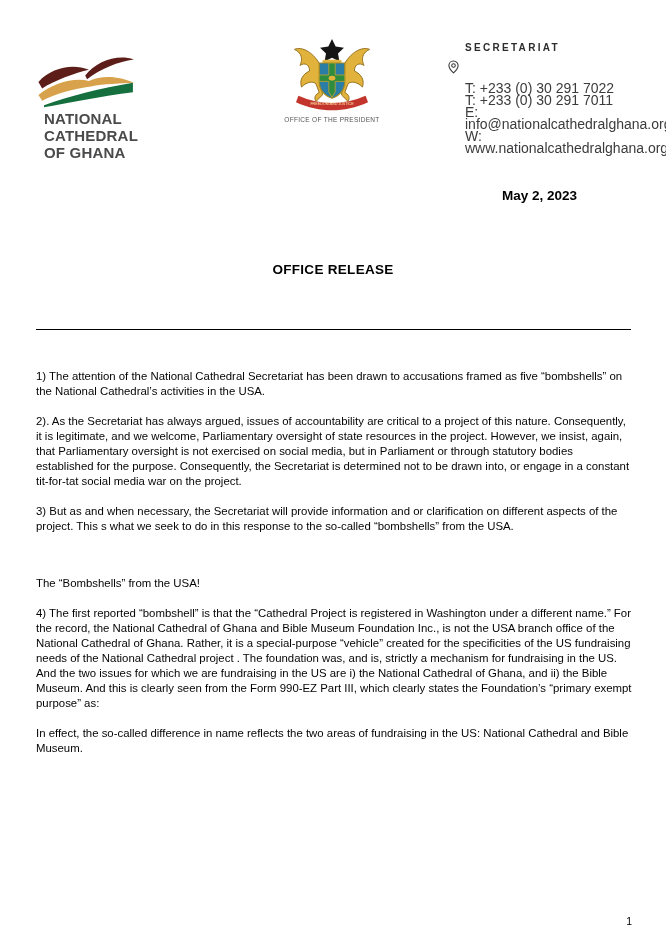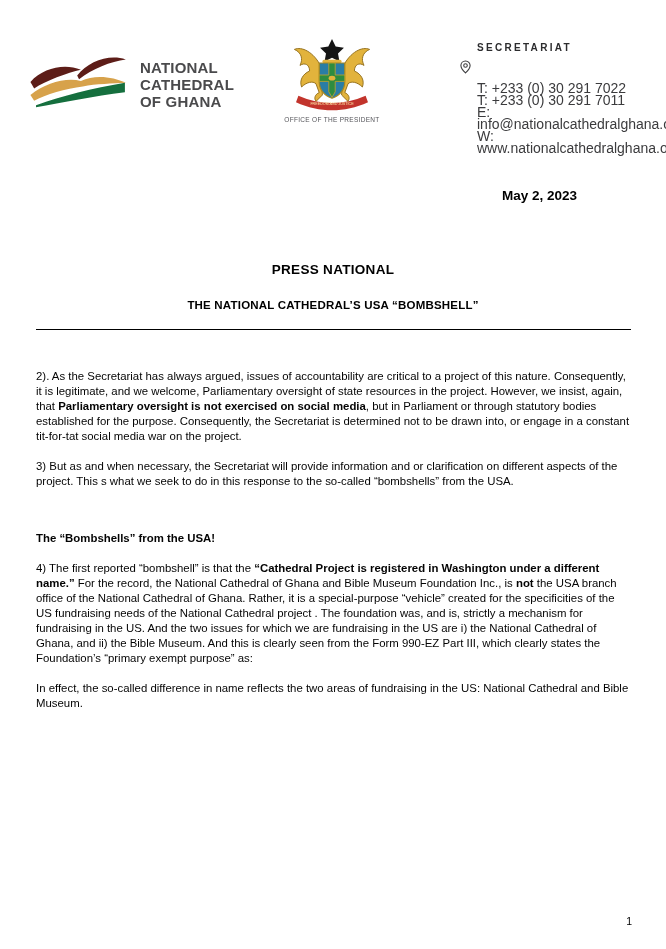--- a/index.html
+++ b/index.html
@@ -4,50 +4,50 @@
 <style>
   * { margin:0; padding:0; box-sizing:border-box; }
   html,body { background:#e9e9e9; }
   .page {
     position:relative; width:666px; height:949px; margin:0 auto;
     background:#ffffff; font-family:"Liberation Sans", sans-serif; color:#000;
     overflow:hidden;
   }
 
   
-  .cathedral-logo { position:absolute; left:28px; top:52px; display:flex; align-items:flex-end; }
+  .cathedral-logo { position:absolute; left:36px; top:52px; display:flex; align-items:flex-start;flex-direction:column; }
   .ribbons { width:104px; height:58px; flex:0 0 auto; }
   .cathedral-logo-text {
     margin-left:8px; font-weight:bold; font-size:15px; line-height:17px;
     color:#4a4a4c; letter-spacing:.2px; white-space:pre-line;
   }
 
   .presidency-logo { position:absolute; left:272px; top:36px; width:120px; text-align:center; }
   .coa { display:block; margin:0 auto; width:80px; height:78px; }
   .coa-caption { margin-top:2px; font-size:6.5px; color:#55555a; letter-spacing:.3px; white-space:nowrap; }
 
-  .secretariat { position:absolute; left:459px; top:42px; width:200px; color:#3b3b3d; }
+  .secretariat { position:absolute; left:447px; top:42px; width:200px; color:#3b3b3d; }
   .sec-title { margin-left:18px; margin-bottom:5px; font-size:10px; font-weight:bold; letter-spacing:2.3px; color:#2c2c2e; }
   .sec-addr-row { display:flex; align-items:flex-start; }
   .pin { flex:0 0 13px; width:13px; height:16px; margin-right:5px; margin-top:1px; }
   .sec-lines { font-size:8.8px; line-height:12px; }
   .sec-contact { margin-left:18px; margin-top:7px; font-size:14px; line-height:12px; }
 
   .date { position:absolute; top:188px; right:89px; font-size:13.5px; font-weight:bold; }
 
   .title    { position:absolute; top:262px; left:0; width:100%; text-align:center; font-size:13.5px; font-weight:bold; letter-spacing:.3px; }
   .subtitle { position:absolute; top:299px; left:0; width:100%; text-align:center; font-size:11.5px; font-weight:bold; letter-spacing:.2px; }
   .rule     { position:absolute; top:329px; left:36px; width:595px; height:0; border-top:1.6px solid #000; }
 
   
   .doc-body { position:absolute; top:369px; left:36px; width:597px; font-size:11.4px; line-height:15px; color:#040404; }
   .doc-body p { margin:0 0 15px; }
   .doc-body p.heading { font-weight:bold;margin-top:42px; }
   .doc-body p.quote { font-weight:bold; margin-left:42px; margin-right:6px; }
-  .b { font-weight:bold; }
+  .b { font-weight:normal; }
 
   .page-number { position:absolute; right:34px; top:915px; font-size:10.5px; }
 </style>
 </head>
 <body>
 
 <div class="page">
 
   <div class="cathedral-logo">
     <svg class="ribbons" viewBox="0 0 110 62" aria-hidden="true">
@@ -86,25 +86,25 @@
     </div>
     <div class="sec-contact">
         <div>T:  +233 (0) 30 291 7022</div>
         <div>T:  +233 (0) 30 291 7011</div>
         <div>E:  info@nationalcathedralghana.org</div>
         <div>W: www.nationalcathedralghana.org</div>
       </div>
   </div>
 
   <div class="date">May 2, 2023</div>
-  <div class="title">PRESS NATIONAL</div>
-  <div class="subtitle">THE NATIONAL CATHEDRAL’S USA “BOMBSHELL”</div>
+  <div class="title">OFFICE RELEASE</div>
   <div class="rule"></div>
 
   <main class="doc-body">
+      <p class="paragraph"><span>1) The attention of the National Cathedral Secretariat has been drawn to accusations framed as five “bombshells” on the National Cathedral’s activities in the USA.</span></p>
       <p class="paragraph"><span>2). As the Secretariat has always argued, issues of accountability are critical to a project of this nature. Consequently, it is legitimate, and we welcome, Parliamentary oversight of  state resources in the project. However, we insist, again, that </span><span class="b">Parliamentary oversight is not exercised on  social media</span><span>, but in Parliament or through statutory bodies established for the purpose. Consequently, the Secretariat is determined not to  be drawn into, or engage in a constant tit-for-tat  social media war on the project.</span></p>
       <p class="paragraph"><span>3) But as and when necessary, the Secretariat will provide information and or clarification on different aspects of the project. This s what we seek to do in this response to the so-called “bombshells” from the USA.</span></p>
       <p class="heading"><span class="b">The “Bombshells” from the USA!</span></p>
       <p class="paragraph"><span>4) The first reported “bombshell” is that the </span><span class="b">“Cathedral Project is registered in Washington under a different name.”</span><span> For the record, the National Cathedral of Ghana and Bible Museum Foundation Inc., is </span><span class="b">not</span><span> the USA branch office of the National Cathedral of Ghana. Rather, it is a special-purpose “vehicle” created for the specificities of the US fundraising needs of the National Cathedral project . The foundation was, and is, strictly a mechanism for fundraising in the US. And the two issues for which we are fundraising in the US are i) the National Cathedral of Ghana, and ii) the Bible Museum. And this is clearly seen from the Form 990-EZ Part III, which clearly states the Foundation’s “primary exempt purpose” as:</span></p>
       <p class="paragraph"><span>In effect, the so-called difference in name reflects the two areas of fundraising in the US: National Cathedral and Bible Museum.</span></p>
     </main>
 
   <div class="page-number">1</div>
 </div>
 

